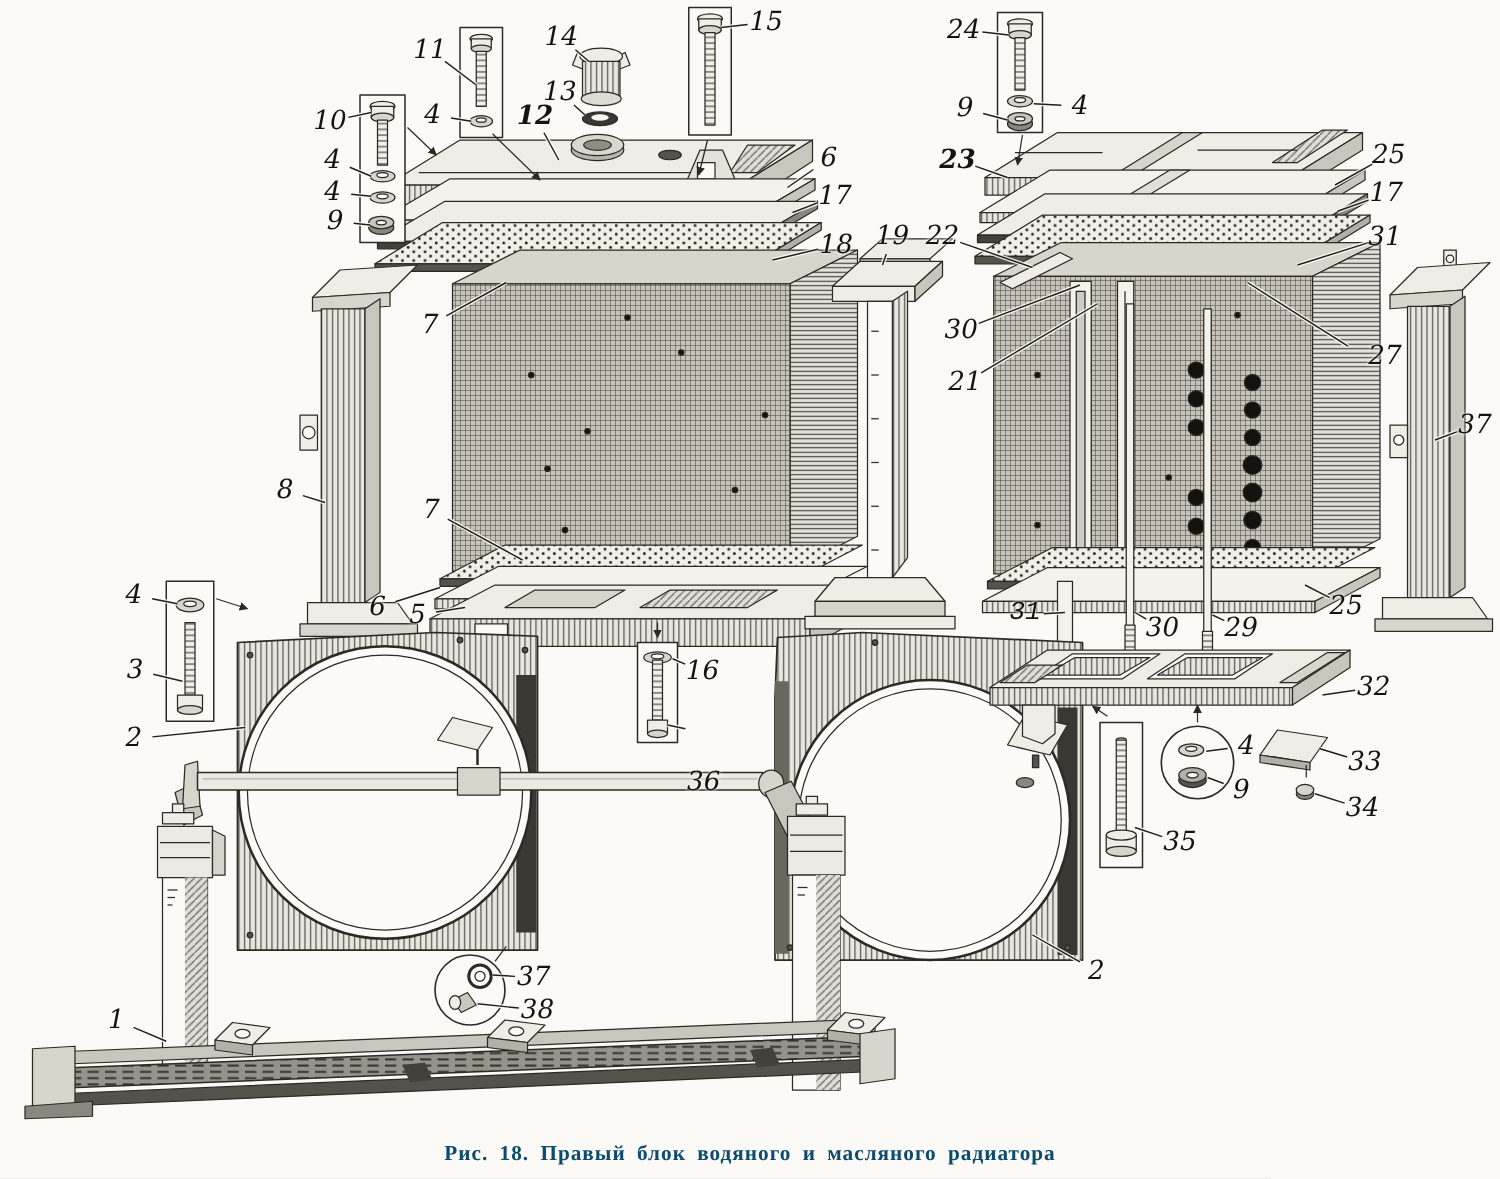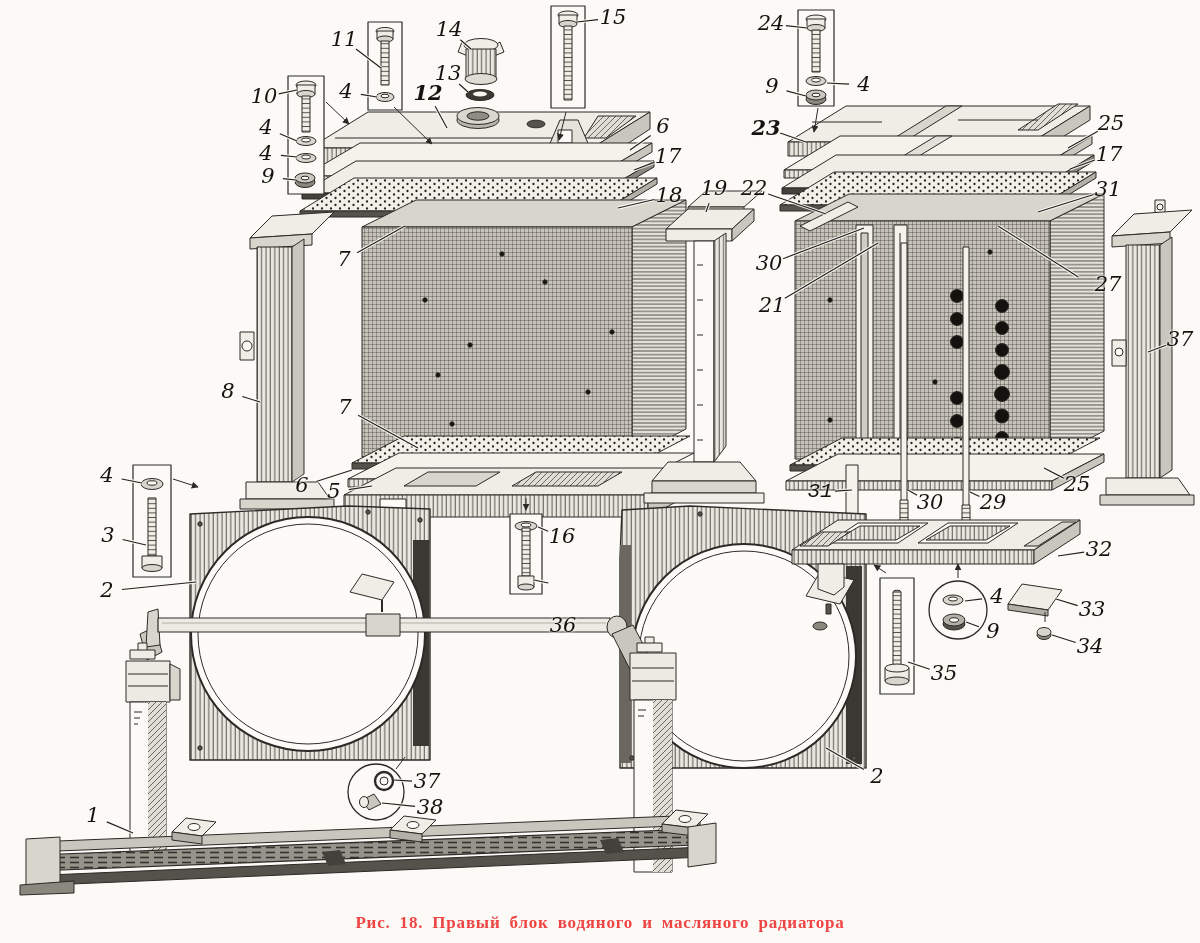--- a/index.html
+++ b/index.html
@@ -13,21 +13,21 @@
      pointer-events:none;user-select:none;}
   #leader-svg{position:absolute;left:0;top:0;width:1200px;height:943px;pointer-events:none;}
   .leader-halo{stroke:rgba(251,250,246,.85);stroke-width:3.4;fill:none;}
   .leader{stroke:#201f1b;stroke-width:1.15;fill:none;}
   #labels-layer{position:absolute;left:0;top:0;width:1200px;height:943px;pointer-events:none;}
   .part-label{position:absolute;transform:translate(-50%,-54%);
      font:italic 400 21px "DejaVu Serif", serif;color:#14130f;white-space:nowrap;
      text-shadow:0 0 4px rgba(251,250,246,.95),0 0 2px rgba(251,250,246,.95);}
   .caption{position:absolute;left:0;right:0;top:913px;text-align:center;
      font-family:"Liberation Serif","DejaVu Serif",serif;font-weight:700;font-size:17px;
-     color:#ef4444;letter-spacing:.8px;word-spacing:4px;}
+     color:#0c4a6e;letter-spacing:.8px;word-spacing:4px;}
 </style>
 </head>
 <body>
 
 <div class="page">
 
 <svg id="illu" viewBox="0 0 1200 943" xmlns="http://www.w3.org/2000/svg">
 <defs>
   <pattern id="pGrid" width="4" height="4" patternUnits="userSpaceOnUse">
     <rect width="4" height="4" fill="#c7c3ba"></rect>

